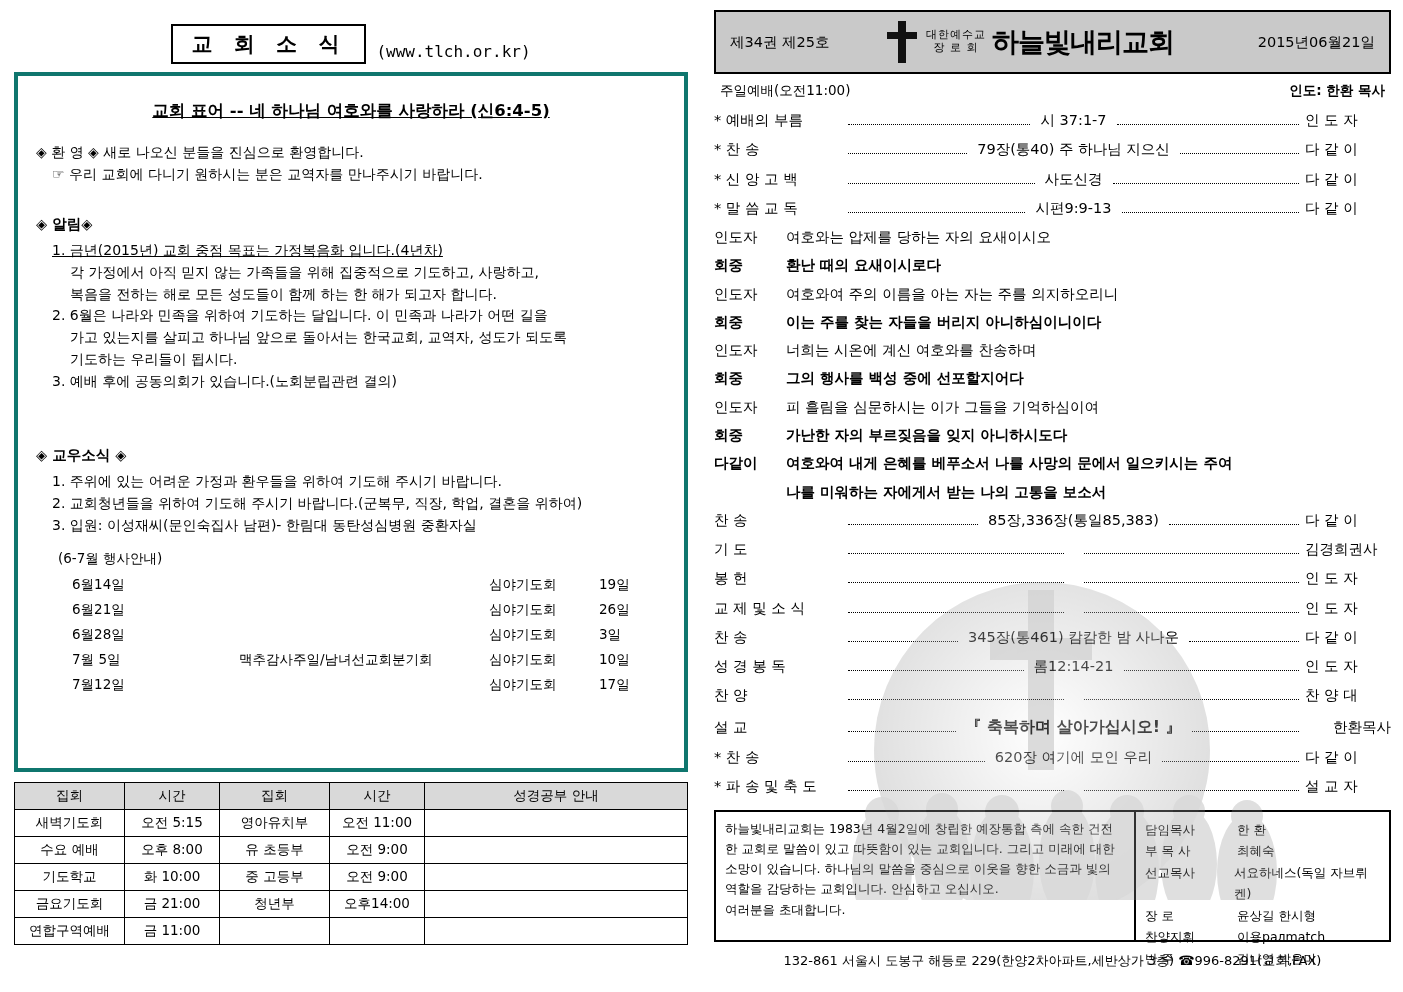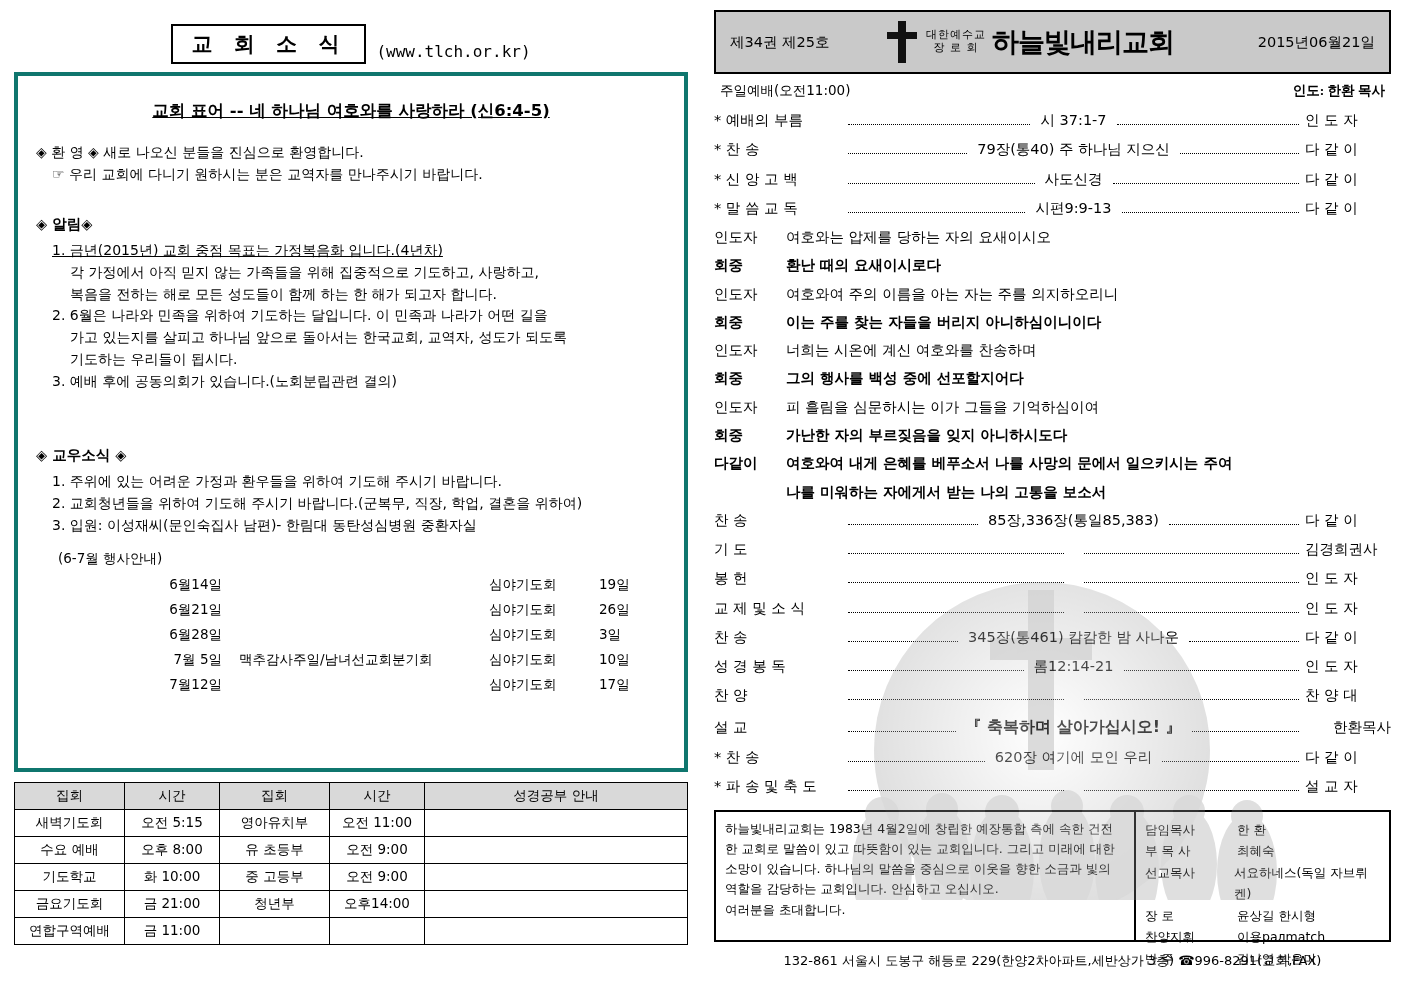--- a/index.html
+++ b/index.html
@@ -33,21 +33,21 @@
   .line { font-size:14px; line-height:1.55; }
   .indent1 { padding-left:16px; }
   .indent2 { padding-left:34px; }
   .u { text-decoration:underline; }
   .gap { height:16px; }
   .gap-sm { height:8px; }
 
   .sched { margin-top:14px; font-size:13.5px; }
   .sched-title { padding-left:22px; margin-bottom:4px; }
   .sched-row { display:flex; padding-left:36px; line-height:1.85; }
-  .sched-date { width:150px;text-align:right; }
+  .sched-date { width:150px; }
   .sched-mid { width:250px;margin-left:17px; }
   .sched-ev { width:110px; }
   .sched-ed { }
 
   .tbl { width:100%; border-collapse:collapse; margin-top:10px; font-size:13.5px; }
   .tbl td, .tbl th { border:1px solid #000; text-align:center; padding:4px 2px; height:27px; }
   .tbl th { background:#d9d9d9; font-weight:normal; }
   .tbl .c1 { width:110px; }
   .tbl .c2 { width:95px; }
   .tbl .c3 { width:110px; }
@@ -58,21 +58,21 @@
     background:#c9c9c9; border:2px solid #000; height:64px; display:flex; align-items:center;
     padding:0 14px; position:relative;
   }
   .r-vol { font-size:14.5px; width:150px; }
   .r-cross { width:44px; display:flex; justify-content:center; }
   .r-denom { font-size:11px; line-height:1.15; text-align:center; width:64px; letter-spacing:1px;}
   .r-church { font-size:27px; font-weight:bold; letter-spacing:-1px; padding-left:4px; }
   .r-date { font-size:14.5px; position:absolute; right:14px; }
 
   .r-sub { display:flex; justify-content:space-between; font-size:13.5px; padding:8px 6px 6px 6px; }
-  .r-sub .lead { font-weight:bold;font-family:Liberation Serif, serif; }
+  .r-sub .lead { font-weight:bold; }
 
   .order { font-size:14.5px; position:relative; }
   .orow { display:flex; align-items:baseline; line-height:2.02; }
   .o-name { width:128px; display:flex; justify-content:space-between; white-space:nowrap; }
   .o-dots { flex:1 1 auto; border-bottom:1.5px dotted #000; margin:0 6px 5px 6px; }
   .o-mid { text-align:center; white-space:nowrap; padding:0 4px; }
   .o-right { width:86px; text-align:right; white-space:nowrap; display:flex; justify-content:space-between; }
   .resp { line-height:1.95; display:flex; }
   .resp .who { width:72px; }
   .resp .who.b { font-weight:bold; }

